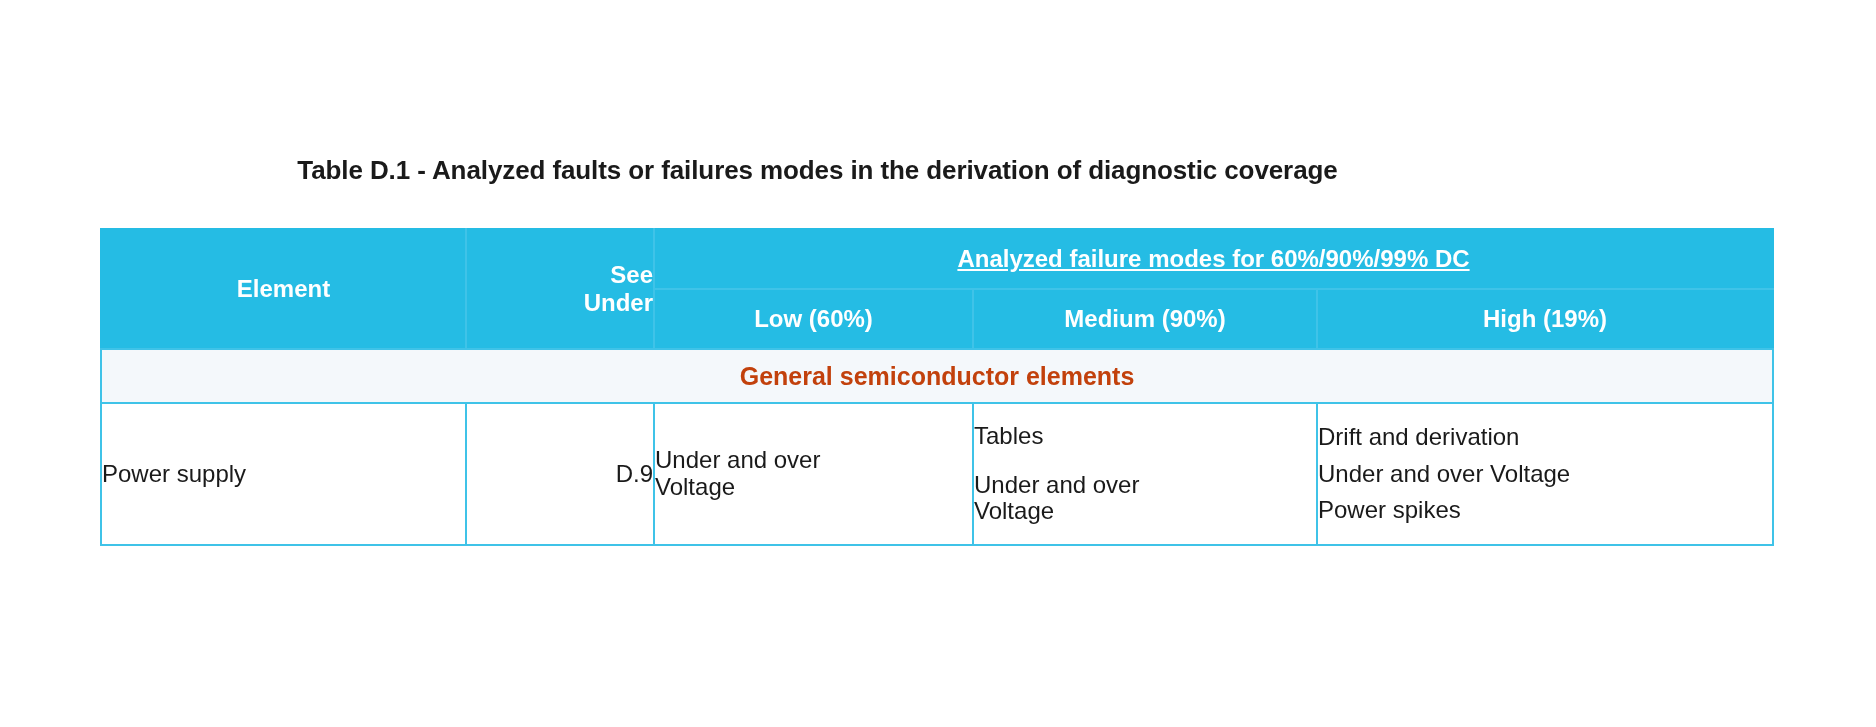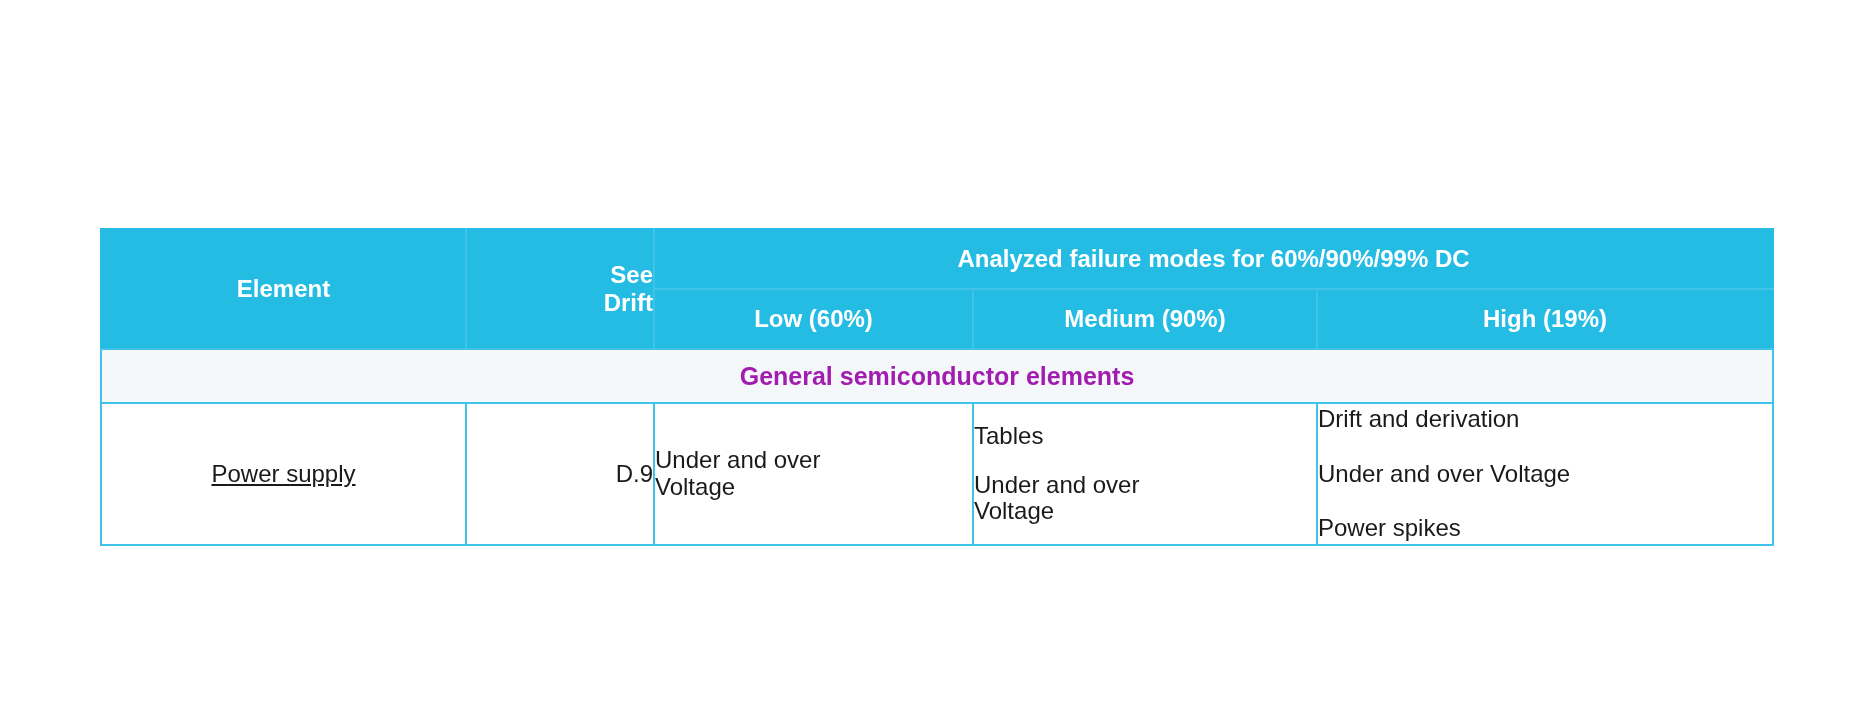--- a/index.html
+++ b/index.html
@@ -54,77 +54,78 @@
     background: #25bce4;
     color: #ffffff;
     font-weight: bold;
     font-size: 24px;
     text-align: center;
     border-color: #ffffff;
     line-height: 1.18;
   }
   .hdr-element { height: 118px; margin-left: 16px; }
   .hdr-tables  { height: 118px; text-align: right; }
-  .hdr-span    { height: 58px; }
+  .hdr-span    { height: 58px; text-decoration: underline; }
   .hdr-sub     { height: 58px; }
 
   
   .hdr.edge-left  { border-left-color: #25bce4; }
   .hdr.edge-right { border-right-color: #25bce4; }
   .hdr.edge-top   { border-top-color: #25bce4; }
 
   
   .section-row td {
     background: #f4f8fb;
-    color: #a21caf;
+    color: #c2410c;
     font-weight: bold;
     font-size: 25px;
     text-align: center;
     height: 52px;
   }
 
   
   .body-cell {
     background: #ffffff;
     color: #1a1a1a;
     font-size: 24px;
     line-height: 1.12;
     height: 140px;
     padding: 10px 0;
   }
-  .cell-pad-left  { padding-left: 16px; padding-right: 12px; text-align: center; text-decoration: underline; }
+  .cell-pad-left  { padding-left: 16px; padding-right: 12px; text-align: left; }
   .cell-center    { text-align: right; }
   .cell-list      { padding-left: 20px; padding-right: 12px; text-align: left; }
 
   .cell-list .line + .line { margin-top: 22px; }
-  .cell-list.tight .line + .line { margin-top: 28px; }
+  .cell-list.tight .line + .line { margin-top: 10px; }
 
   .wrapline { display: block; }
 </style>
 </head>
 <body>
 
 <div class="page">
 
+  <div class="table-title">Table D.1 - Analyzed faults or failures modes in the derivation of diagnostic coverage</div>
 
   <table class="doc-table">
     <colgroup>
       <col style="width:365px">
       <col style="width:188px">
       <col style="width:319px">
       <col style="width:344px">
       <col style="width:456px">
     </colgroup>
 
     <thead>
       <tr>
         <th class="hdr hdr-element edge-left edge-top" rowspan="2">Element</th>
         <th class="hdr hdr-tables edge-top" rowspan="2">
           <span class="wrapline">See</span>
-          <span class="wrapline">Drift</span>
+          <span class="wrapline">Under</span>
         </th>
         <th class="hdr hdr-span edge-right edge-top" colspan="3">Analyzed failure modes for 60%/90%/99% DC</th>
       </tr>
       <tr>
         <th class="hdr hdr-sub">Low (60%)</th>
         <th class="hdr hdr-sub">Medium (90%)</th>
         <th class="hdr hdr-sub edge-right">High (19%)</th>
       </tr>
     </thead>
 

